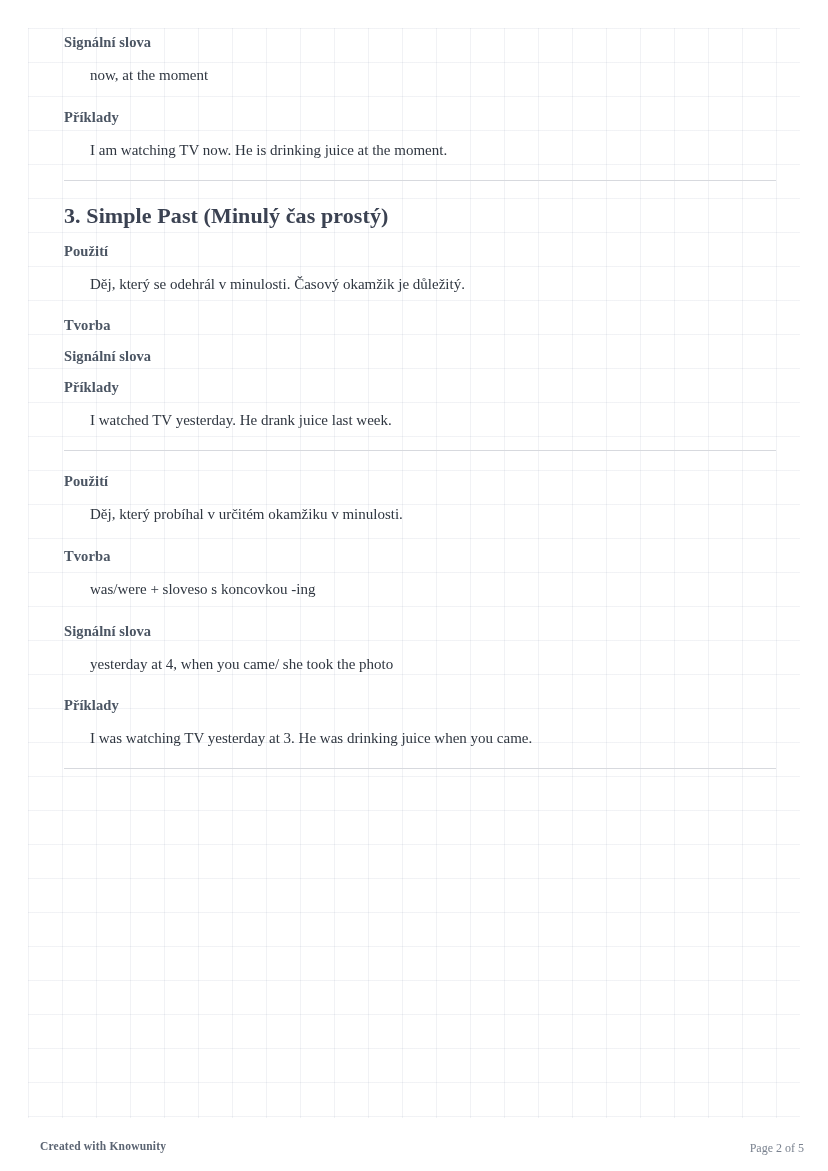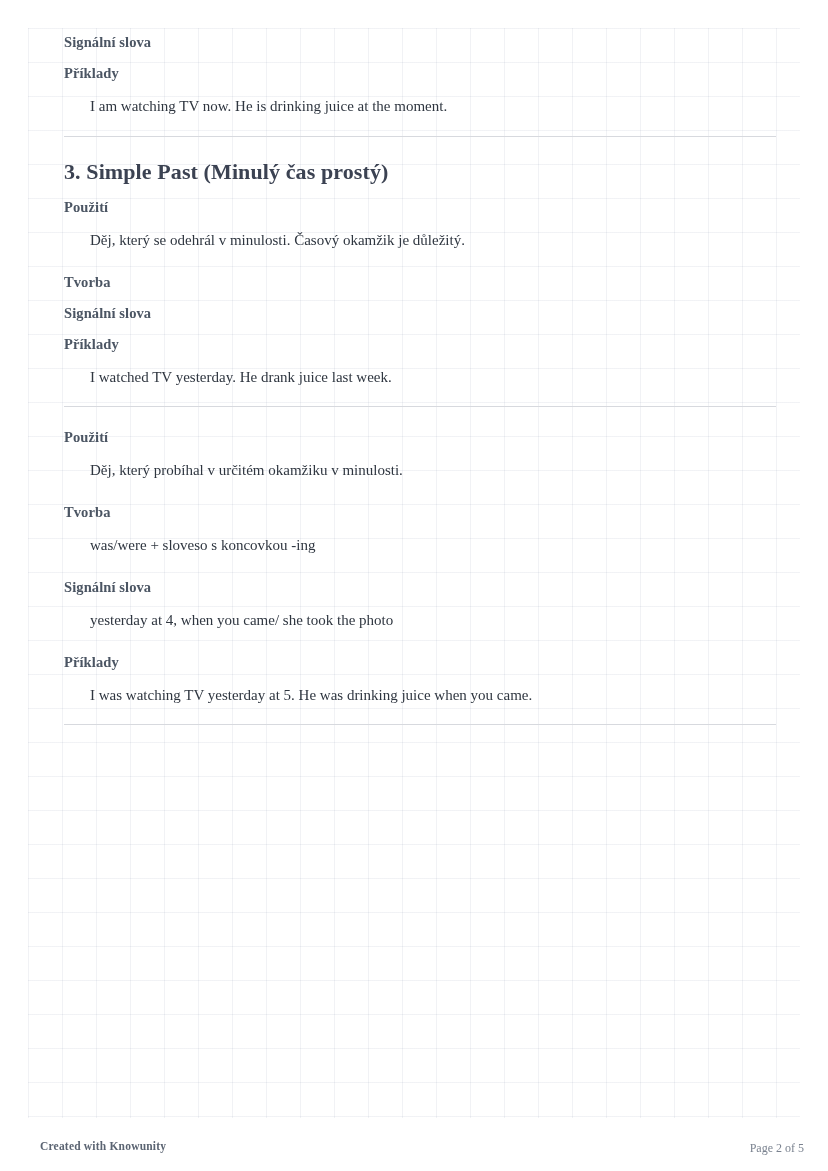--- a/index.html
+++ b/index.html
@@ -116,20 +116,21 @@
 <body>
 
 <div class="page">
 
   <div class="grid-bg"></div>
 
   <div class="content">
 
     <div class="top-partial">
       <p class="field-label">Signální slova</p>
+      <p class="field-value">now, at the moment</p>
 
       <p class="field-label">Příklady</p>
       <p class="field-value last">I am watching TV now. He is drinking juice at the moment.</p>
     </div>
 
     <hr class="rule">
 
     <div>
       <h2 class="section-title">3. Simple Past (Minulý čas prostý)</h2>
 
@@ -151,21 +152,21 @@
       <p class="field-label">Použití</p>
       <p class="field-value">Děj, který probíhal v určitém okamžiku v minulosti.</p>
 
       <p class="field-label">Tvorba</p>
       <p class="field-value">was/were + sloveso s koncovkou -ing</p>
 
       <p class="field-label">Signální slova</p>
       <p class="field-value">yesterday at 4, when you came/ she took the photo</p>
 
       <p class="field-label">Příklady</p>
-      <p class="field-value last">I was watching TV yesterday at 5. He was drinking juice when you came.</p>
+      <p class="field-value last">I was watching TV yesterday at 3. He was drinking juice when you came.</p>
     </div>
 
     <hr class="rule">
 
   </div>
 
   <div class="footer">
     <div class="footer-left">Created with Knowunity</div>
     <div class="footer-right">Page 2 of 5</div>
   </div>

